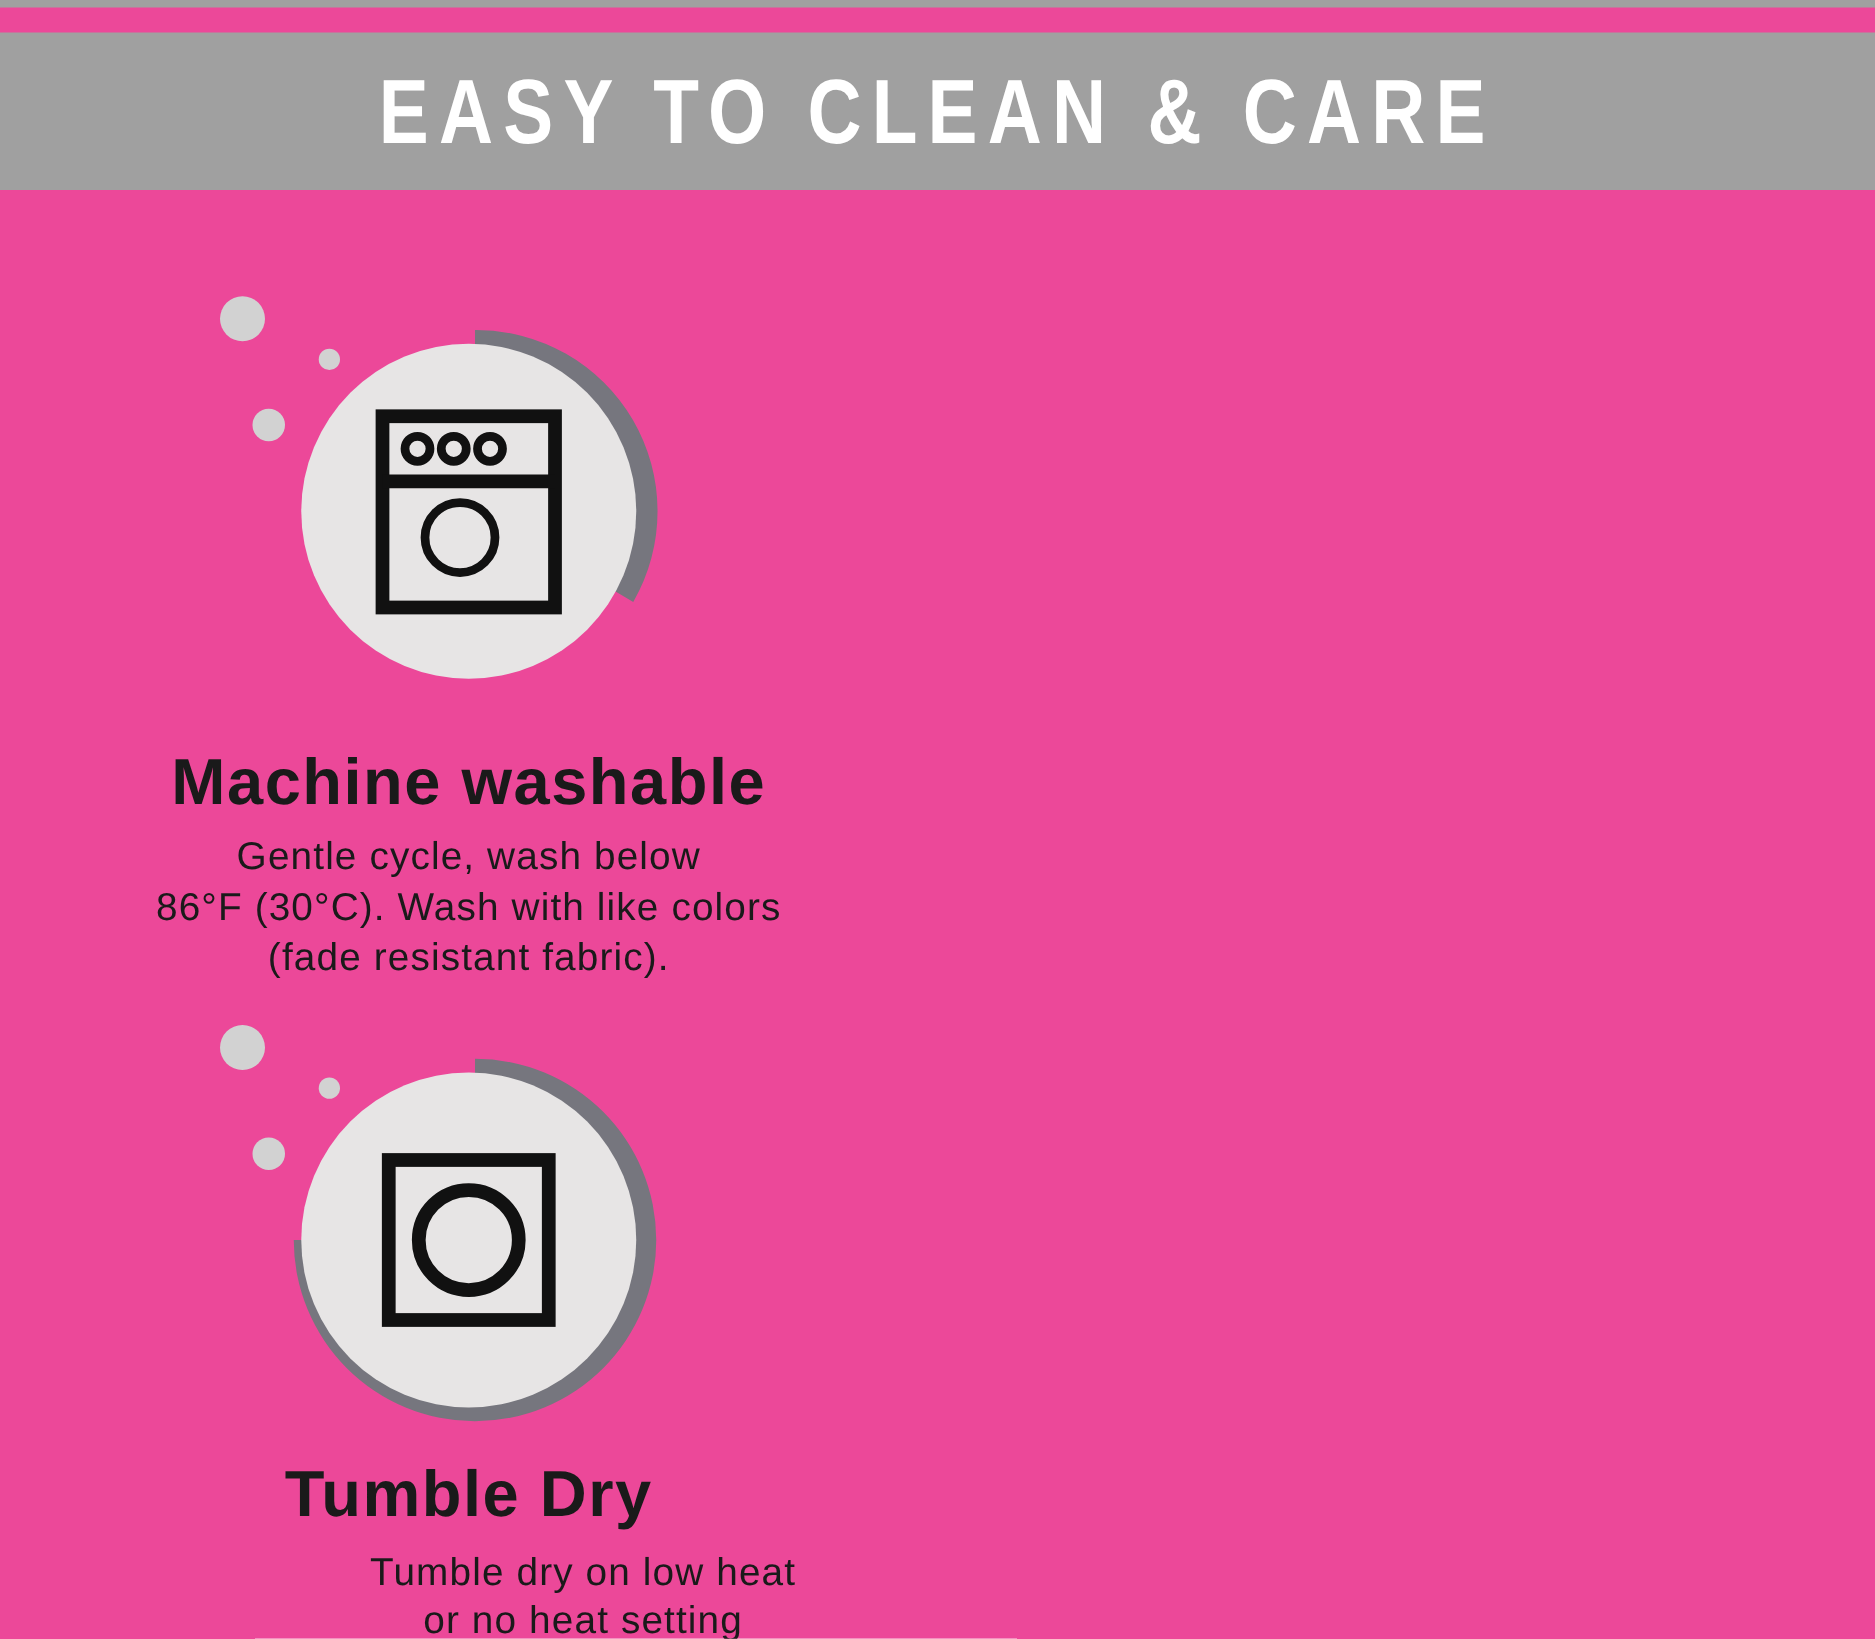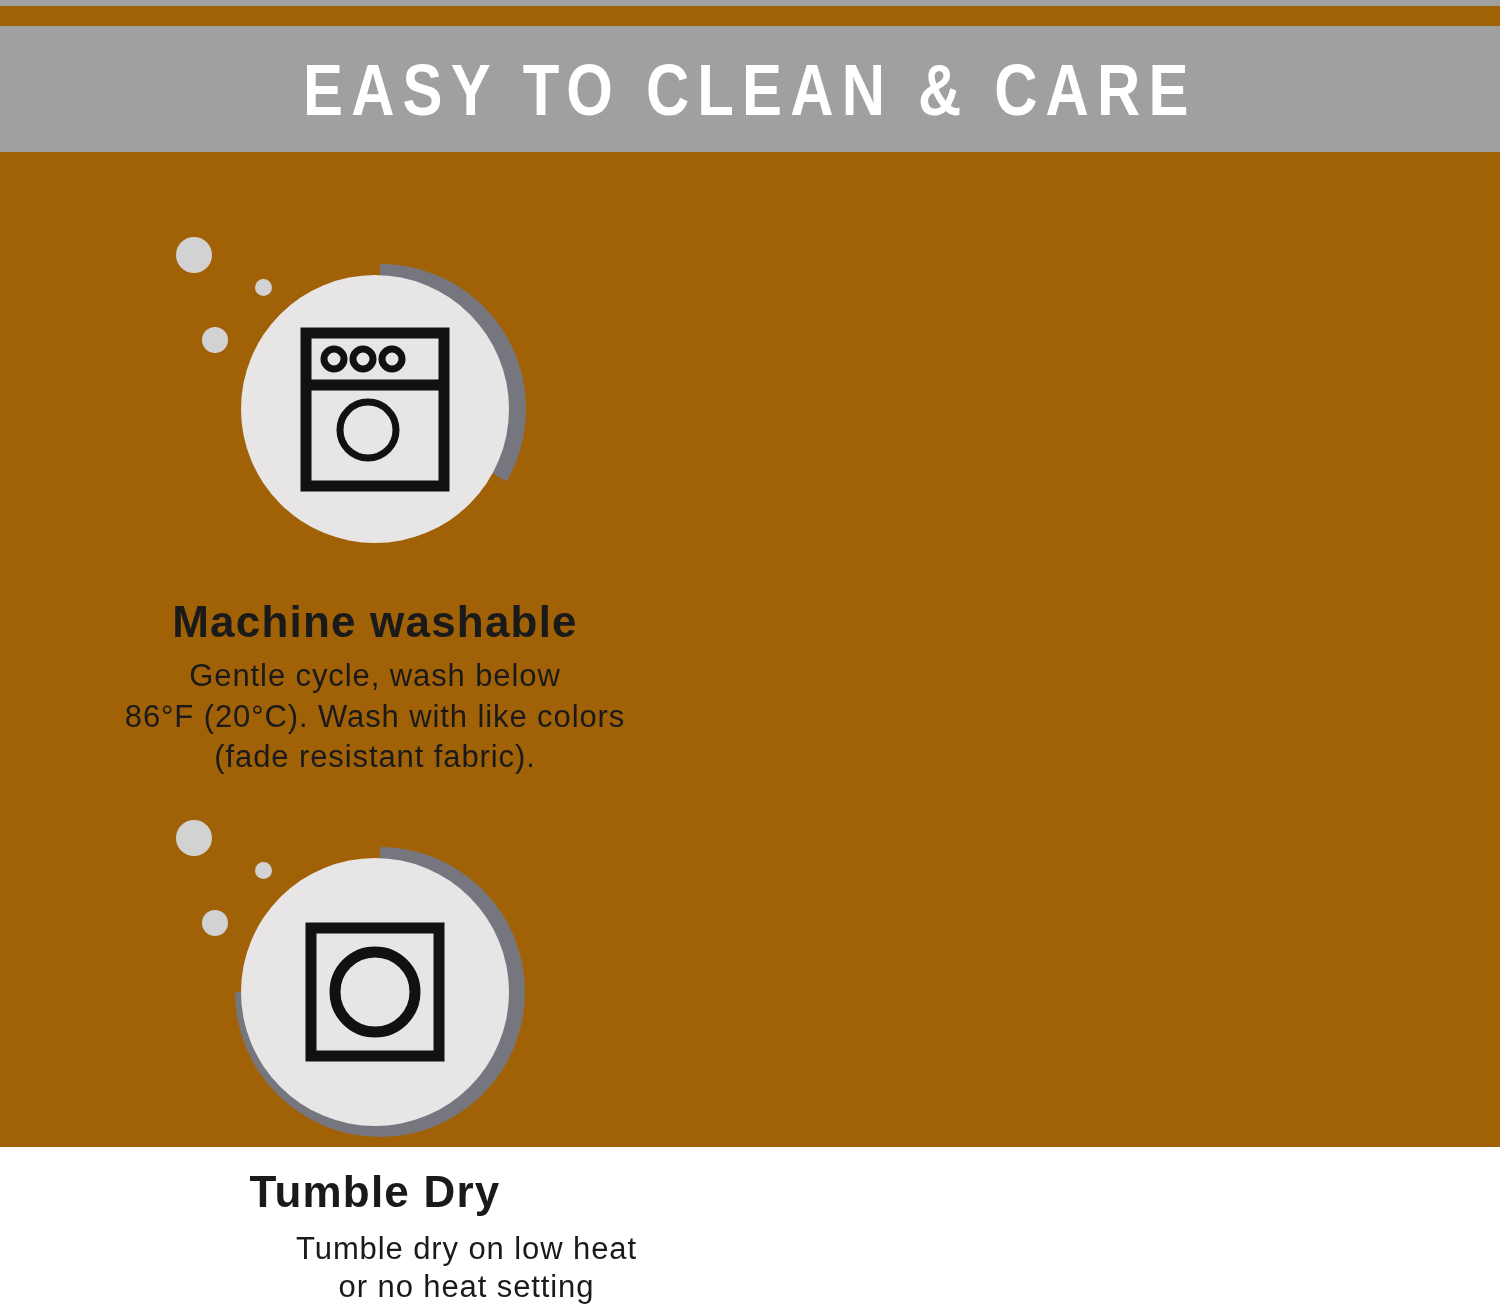--- a/index.html
+++ b/index.html
@@ -4,22 +4,22 @@
 <style>
   * { margin:0; padding:0; box-sizing:border-box; }
   html, body {
     width:1500px; height:1311px;
     background:#ffffff;
     font-family:"Liberation Sans", sans-serif;
     overflow:hidden;
   }
   #page {
     position:relative;
-    width:1500px; height:1147px;
-    background:#a16207;
+    width:1500px; height:1311px;
+    background:#ec4899;
   }
 
   
   .top-rule {
     position:absolute; left:0; top:0;
     width:1500px; height:6px;
     background:#a0a0a0;
   }
   .banner {
     position:absolute; left:0; top:26px;
@@ -72,21 +72,21 @@
     position:absolute; left:76px; top:43px;
     width:268px; height:268px;
     display:flex; align-items:center; justify-content:center;
   }
   .glyph svg { display:block; }
 
   
   .caption { position:absolute; width:100%; }
   .cap-title {
     color:#1a1a1a;
-    font-size:44px;
+    font-size:52px;
     font-weight:600;
     letter-spacing:1.2px;
     line-height:1.12;
   }
   .cap-body {
     color:#1a1a1a;
     font-size:31px;
     font-weight:400;
     letter-spacing:0.9px;
     line-height:1.30;
@@ -139,21 +139,21 @@
           <circle cx="63" cy="32" r="10" fill="none" stroke="#111" stroke-width="7"></circle>
           <circle cx="92" cy="32" r="10" fill="none" stroke="#111" stroke-width="7"></circle>
           <circle cx="68" cy="103" r="28" fill="none" stroke="#111" stroke-width="7"></circle>
         </svg>
       </div>
     </div>
 
     <div class="caption cap-1 center">
       <div class="cap-title">Machine washable</div>
       <div class="cap-body">Gentle cycle, wash below
-86°F (20°C). Wash with like colors
+86°F (30°C). Wash with like colors
 (fade resistant fabric).</div>
     </div>
   </div>
 
   <div class="panel panel-2">
 
     
 
     
   </div>

